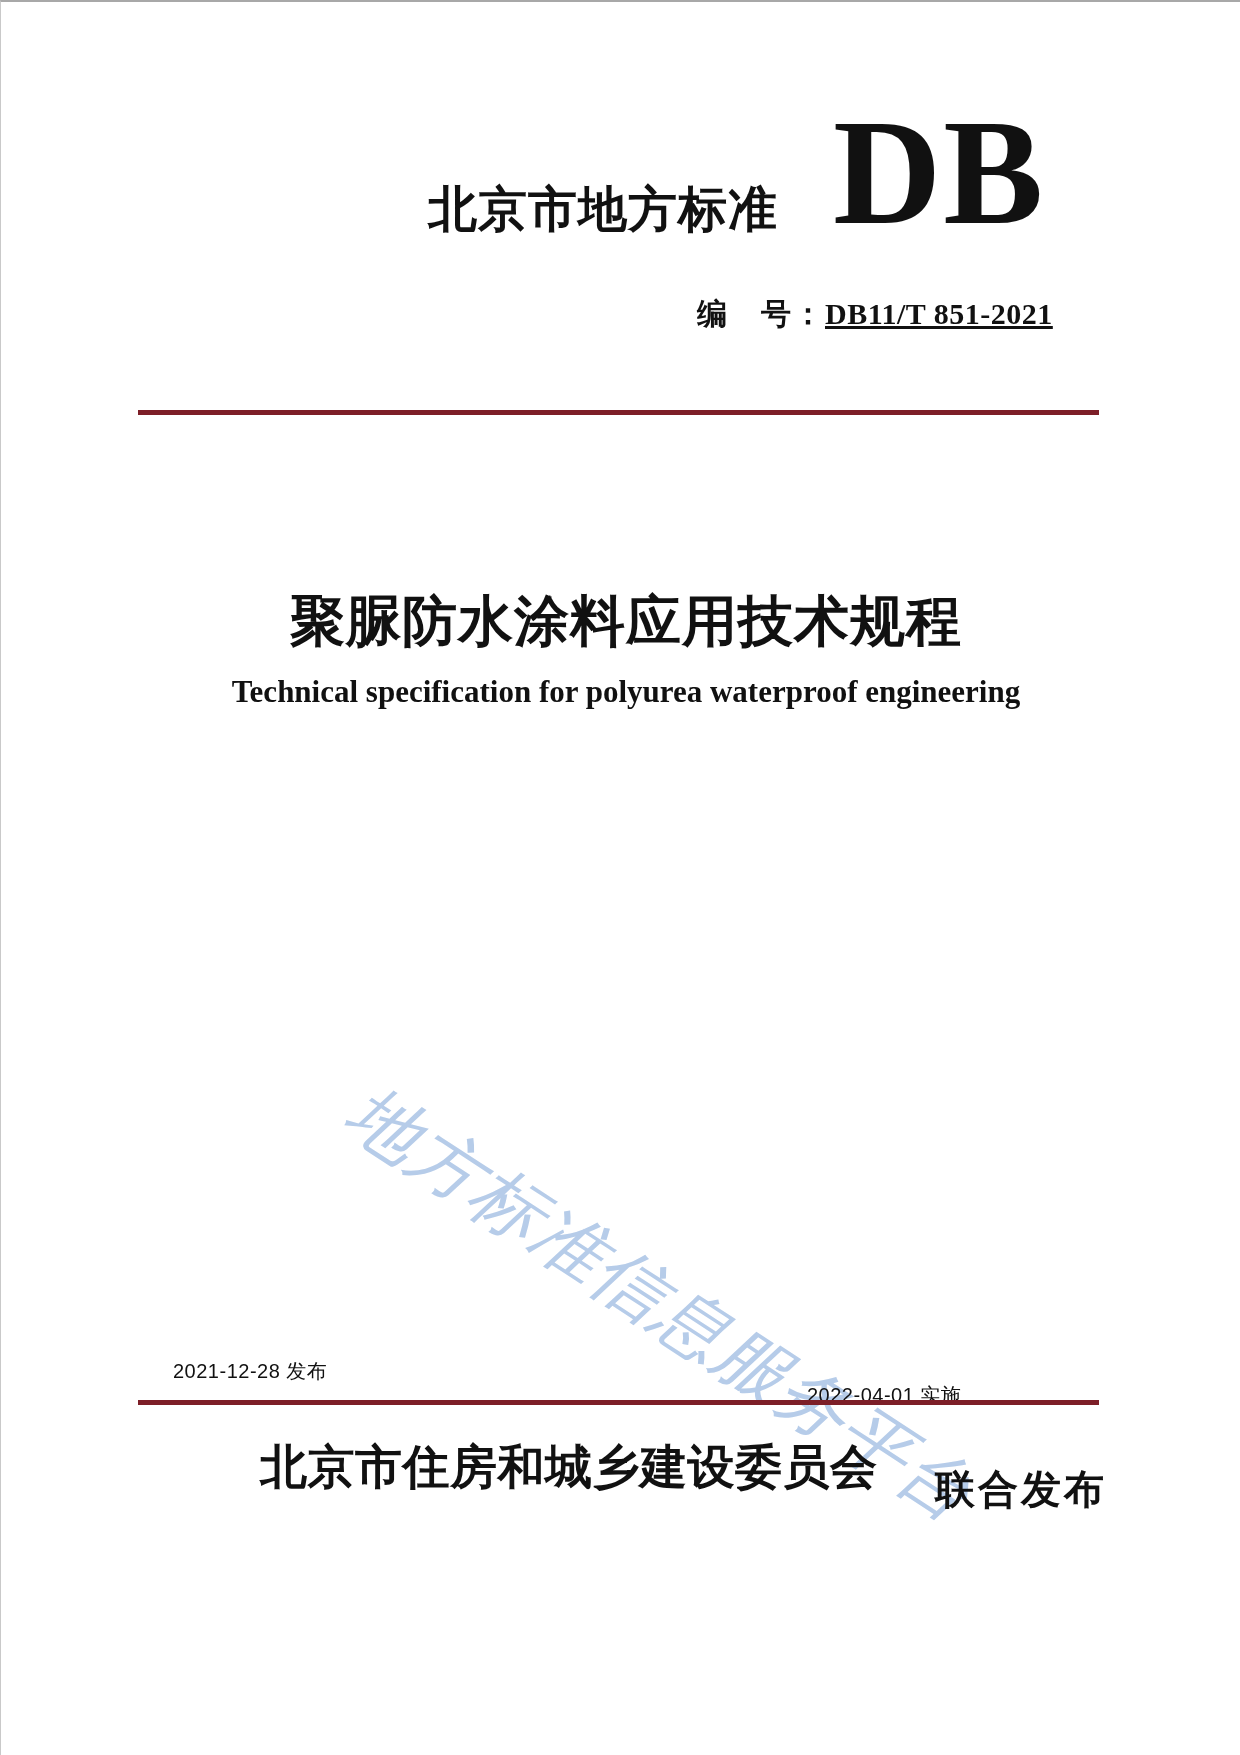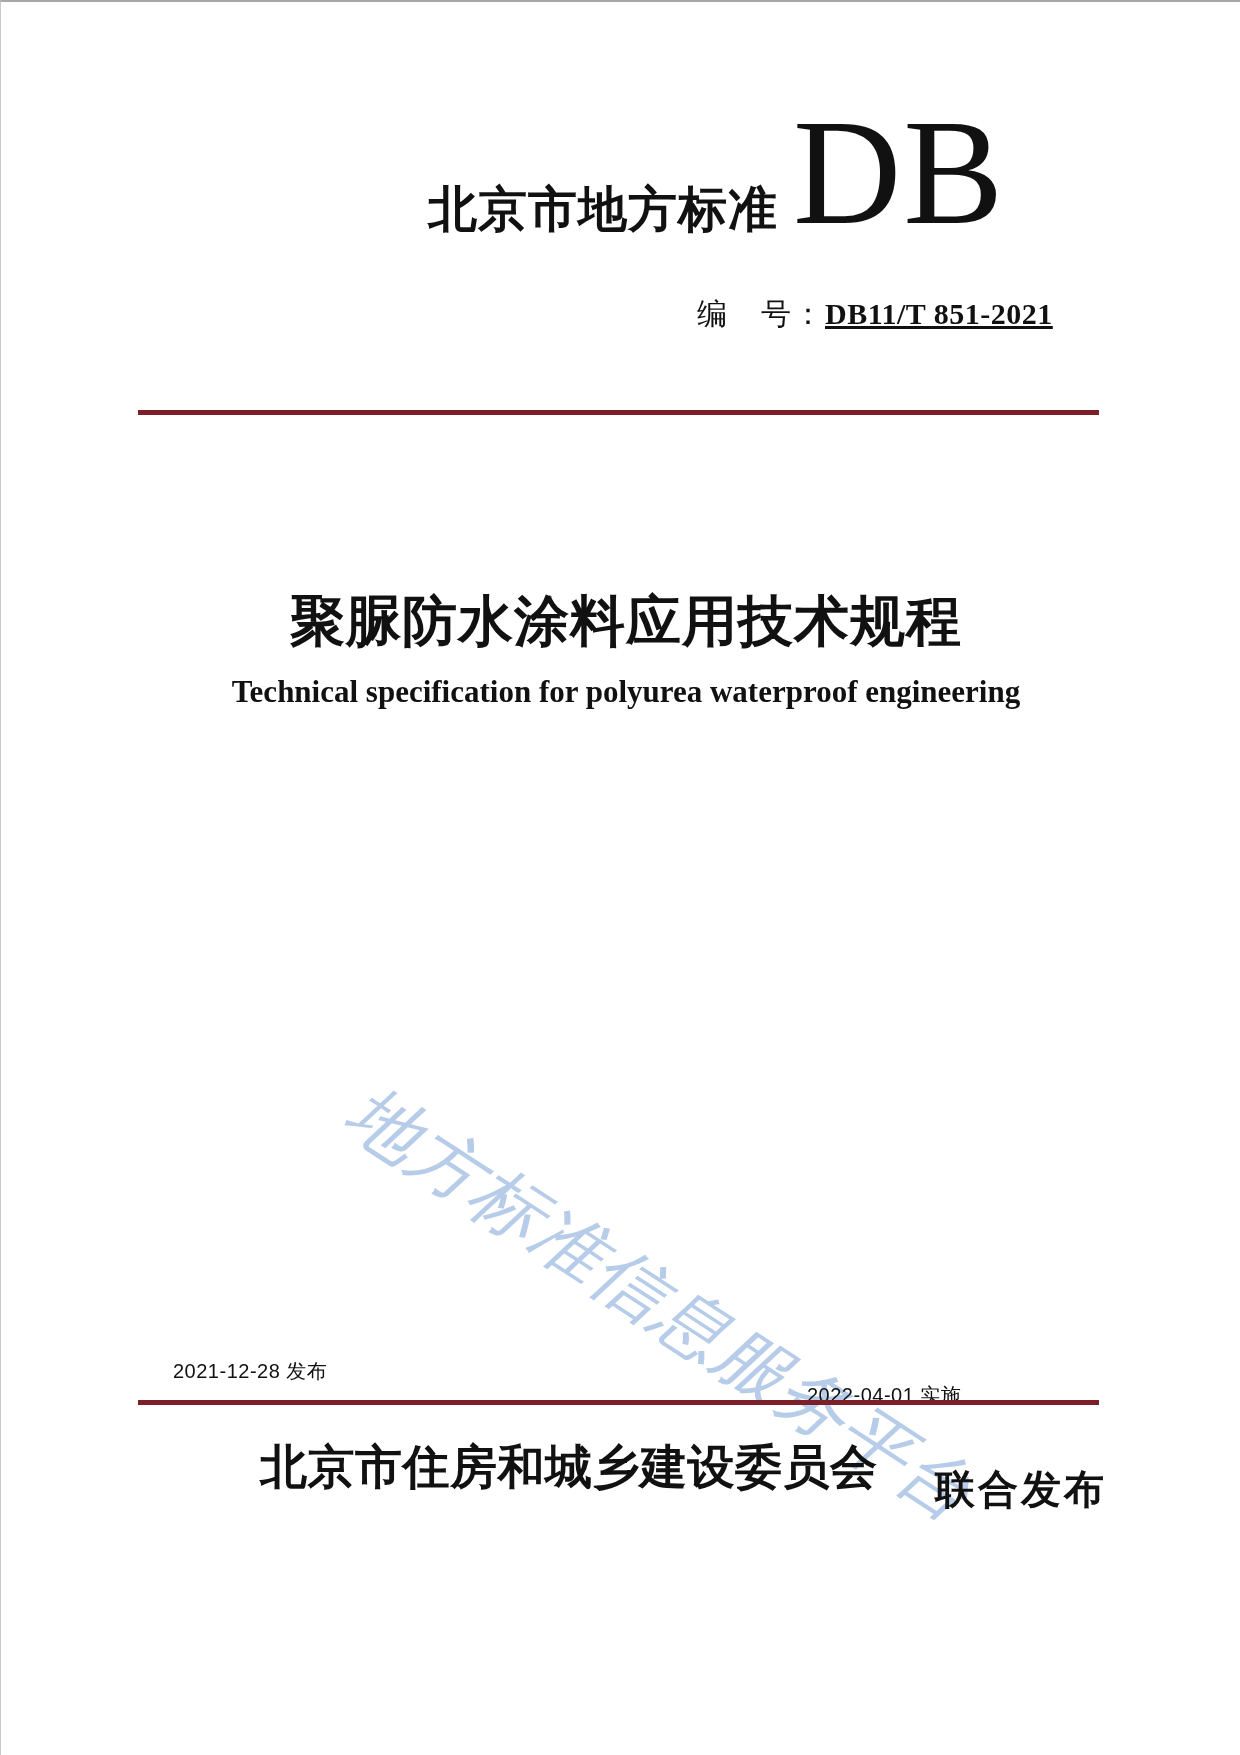--- a/index.html
+++ b/index.html
@@ -28,40 +28,40 @@
     font-weight: 600;
     letter-spacing: 1px;
     line-height: 58px;
     white-space: nowrap;
     margin-left: 28px;
   }
 
   
   .db-logo {
     position: absolute;
-    left: 792px;
+    left: 832px;
     top: 95px;
     font-family: "Liberation Serif", "DejaVu Serif", serif;
-    font-weight: 400;
+    font-weight: 700;
     font-size: 150px;
     line-height: 150px;
     letter-spacing: 2px;
   }
 
   
   .number-line {
     position: absolute;
     left: 696px;
     top: 294px;
     font-size: 30px;
     line-height: 36px;
     white-space: nowrap;
   }
   .num-label {
-    font-weight: 400;
+    font-weight: 700;
     letter-spacing: 2px;
   }
   .num-value {
     font-family: "Liberation Serif", "DejaVu Serif", serif;
     font-weight: 700;
     letter-spacing: 0.5px;
     text-decoration: underline;
   }
 
   .rule {

